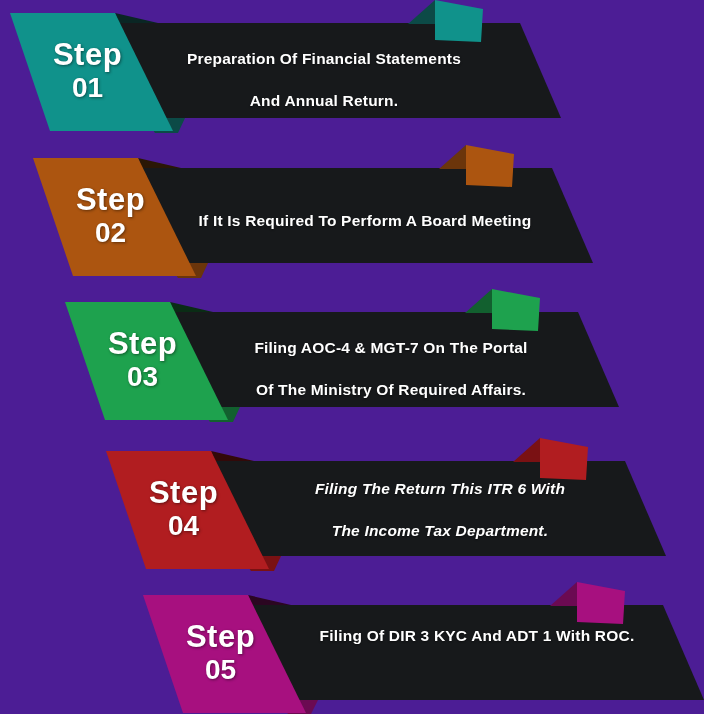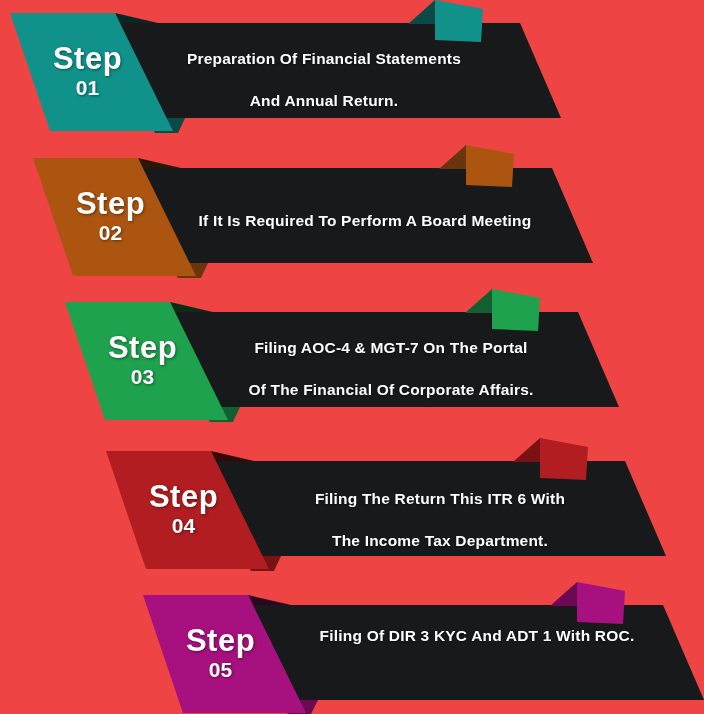--- a/index.html
+++ b/index.html
@@ -1,33 +1,33 @@
 <!DOCTYPE html>
 <html><head>
 <meta charset="utf-8">
 <style>
   html,body{margin:0;padding:0;background:#000;}
   .stage{
     position:relative;
     width:704px;height:714px;
-    background:#ef4444;
+    background:#4c1d95;
     overflow:hidden;
     font-family:"Liberation Sans", sans-serif;
   }
   .stage svg{position:absolute;left:0;top:0;}
   .step-label{
     position:absolute;
     width:135px;height:85px;
     display:flex;flex-direction:column;align-items:center;justify-content:center;
     color:#fff;font-weight:bold;text-align:center;
     text-shadow:1px 1px 3px rgba(0,0,0,.45);
     line-height:1.15;
   }
   .step-label .word{font-size:31px;letter-spacing:.5px;}
-  .step-label .num{font-size:21px;}
+  .step-label .num{font-size:28px;}
   .banner-text{
     position:absolute;
     width:420px;height:114px;
     display:flex;flex-direction:column;align-items:center;justify-content:center;
     color:#fff;font-weight:bold;text-align:right;
     font-size:15.5px;line-height:26px;letter-spacing:.2px;
     text-shadow:0 1px 2px rgba(0,0,0,.5);
     gap:16px;
   }
   .banner-line:empty{display:none;}
@@ -101,28 +101,28 @@
   <div class="banner-text" style="left:155px;top:164px;">
     <span class="banner-line">If It Is Required To Perform A Board Meeting</span>
   </div>
 
   <div class="step-label" style="left:75px;top:317px;">
     <span class="word">Step</span>
     <span class="num">03</span>
   </div>
   <div class="banner-text" style="left:181px;top:312px;">
     <span class="banner-line">Filing AOC-4 &amp; MGT-7 On The Portal</span>
-    <span class="banner-line">Of The Financial Of Corporate Affairs.</span>
+    <span class="banner-line">Of The Ministry Of Required Affairs.</span>
   </div>
 
   <div class="step-label" style="left:116px;top:466px;">
     <span class="word">Step</span>
     <span class="num">04</span>
   </div>
-  <div class="banner-text" style="left:230px;top:463px;">
+  <div class="banner-text" style="left:230px;top:453px;font-style:italic;">
     <span class="banner-line">Filing The Return This ITR 6 With</span>
     <span class="banner-line">The Income Tax Department.</span>
   </div>
 
   <div class="step-label" style="left:153px;top:610px;">
     <span class="word">Step</span>
     <span class="num">05</span>
   </div>
   <div class="banner-text" style="left:267px;top:579px;">
     <span class="banner-line">Filing Of DIR 3 KYC And ADT 1 With ROC.</span>

